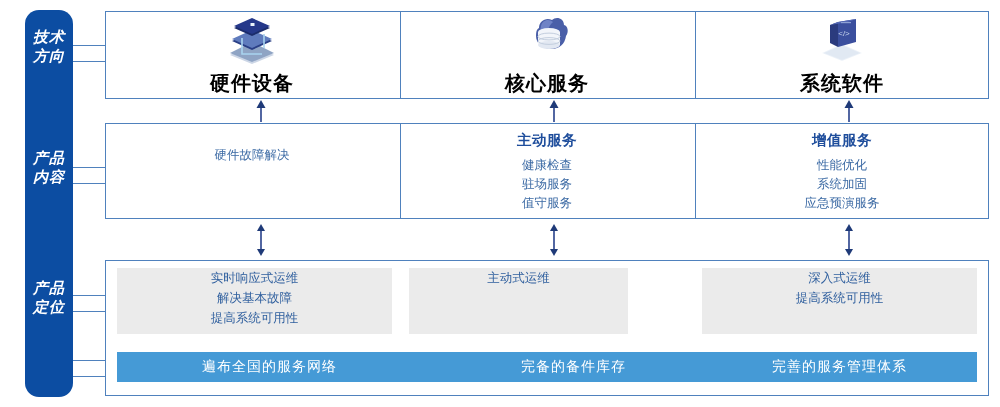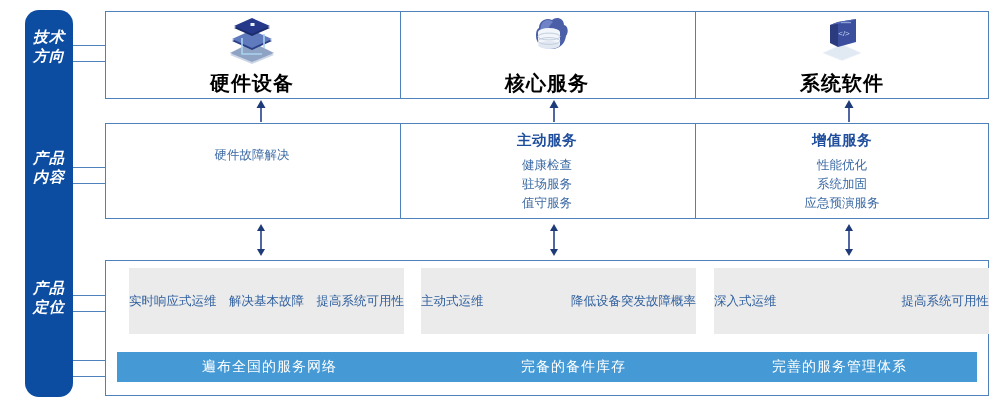--- a/index.html
+++ b/index.html
@@ -98,24 +98,23 @@
     color: #3d6ba5;
     line-height: 19px;
   }
 
   
   .grey-box {
     position: absolute;
     background: #ebebeb;
     box-sizing: border-box;
     display: flex;
-    flex-direction: row;
+    flex-direction: column;
     align-items: center;
-    justify-content: space-between;
-    margin-left: 12px;
+    justify-content: flex-start;
   }
   .grey-line {
     font-size: 12.5px;
     color: #2f5f9e;
     line-height: 20px;
   }
 
   
   .blue-bar {
     position: absolute;
@@ -268,23 +267,22 @@
     <polygon points="7,32 11,25 3,25" fill="#1f3a78"></polygon>
   </svg>
 
   <div class="row-frame" style="left:105px; top:260px; width:884px; height:136px;"></div>
 
   <div class="grey-box" style="left:117px; top:268px; width:275px; height:66px;">
     <div class="grey-line">实时响应式运维</div>
     <div class="grey-line">解决基本故障</div>
     <div class="grey-line">提高系统可用性</div>
   </div>
-  <div class="grey-box" style="left:409px; top:268px; width:275px; height:66px;">
+  <div class="grey-box" style="left:409px; top:268px; width:219px; height:66px;">
     <div class="grey-line">主动式运维</div>
-    <div class="grey-line">降低设备突发故障概率</div>
   </div>
   <div class="grey-box" style="left:702px; top:268px; width:275px; height:66px;">
     <div class="grey-line">深入式运维</div>
     <div class="grey-line">提高系统可用性</div>
   </div>
 
   <div class="blue-bar" style="left:117px; top:352px; width:305px; height:30px;">遍布全国的服务网络</div>
   <div class="blue-bar" style="left:409px; top:352px; width:329px; height:30px;">完备的备件库存</div>
   <div class="blue-bar" style="left:702px; top:352px; width:275px; height:30px;">完善的服务管理体系</div>
 

